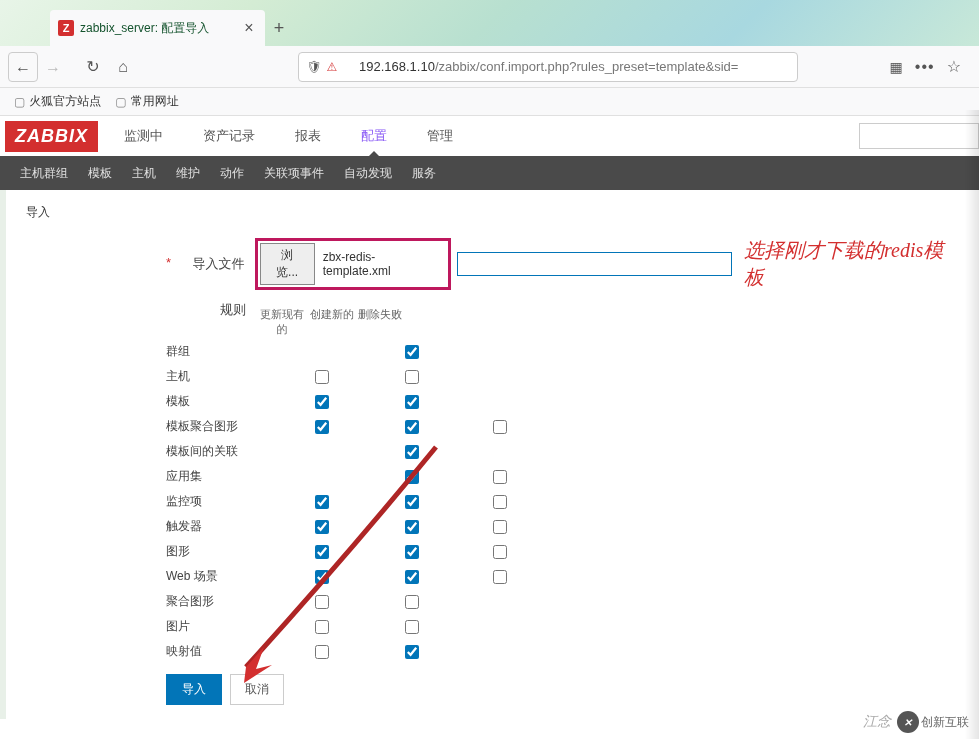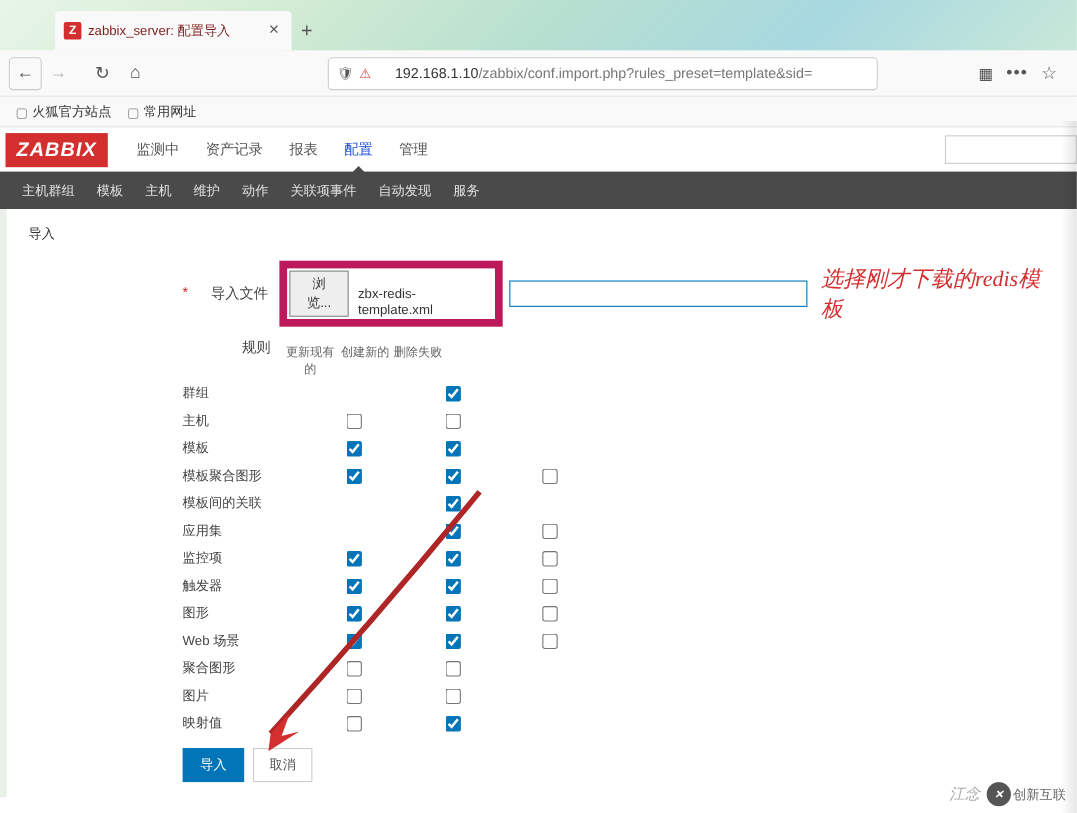--- a/index.html
+++ b/index.html
@@ -3,21 +3,21 @@
 <meta charset="utf-8">
 <style>
   * { box-sizing: border-box; margin: 0; padding: 0; }
   body { font-family: Arial, "Microsoft YaHei", sans-serif; font-size: 12px; background: #fff; width: 979px; }
 
   
   .browser-top { height: 46px; background: linear-gradient(135deg, #e8f5e8 0%, #d4ecd4 25%, #b8e0d0 50%, #a8d8e0 75%, #c8e8d8 100%); display: flex; align-items: flex-end; padding-left: 10px; }
   .tab-spacer { width: 40px; height: 36px; }
   .browser-tab { background: #f9f9fa; height: 36px; min-width: 215px; display: flex; align-items: center; padding: 0 8px; border-radius: 4px 4px 0 0; position: relative; }
   .favicon { width: 16px; height: 16px; background: #d32f2f; color: #fff; font-weight: bold; font-size: 11px; display: flex; align-items: center; justify-content: center; margin-right: 6px; border-radius: 2px; }
-  .tab-title { flex: 1; font-size: 12px; color: #7f1d1d; white-space: nowrap; overflow: hidden; }
+  .tab-title { flex: 1; font-size: 12px; color: #14532d; white-space: nowrap; overflow: hidden; }
   .tab-close { width: 16px; color: #555; font-size: 16px; cursor: pointer; text-align: center; }
   .tab-new { width: 28px; color: #555; font-size: 18px; cursor: pointer; text-align: center; height: 36px; display: flex; align-items: center; justify-content: center; }
 
   .browser-nav { height: 42px; background: #f9f9fa; display: flex; align-items: center; padding: 0 8px; border-bottom: 1px solid #e0e0e0; }
   .nav-btn { width: 30px; height: 30px; display: flex; align-items: center; justify-content: center; color: #555; font-size: 16px; cursor: pointer; }
   .nav-btn.back { border: 1px solid #ccc; border-radius: 4px; }
   .nav-btn.disabled { color: #bbb; }
   .url-bar { flex: 1; max-width: 500px; height: 30px; border: 1px solid #ccc; border-radius: 4px; display: flex; align-items: center; padding: 0 6px; margin-left: 160px; background: #fff; }
   .url-shield { width: 18px; text-align: center; color: #555; }
   .url-warn { width: 18px; text-align: center; color: #d32f2f; font-size: 12px; }
@@ -28,41 +28,41 @@
   .dots { font-size: 16px; color: #555; letter-spacing: 1px; }
   .star { font-size: 16px; color: #555; }
 
   .bookmarks { height: 28px; background: #f9f9fa; display: flex; align-items: center; padding: 0 14px; gap: 14px; border-bottom: 1px solid #e0e0e0; }
   .bm { display: flex; align-items: center; gap: 4px; font-size: 12px; color: #333; cursor: pointer; }
   .bm-folder { color: #888; font-size: 12px; }
 
   
   .zbx-head { height: 40px; background: #fff; display: flex; align-items: center; padding: 0 0 0 0; }
   .zbx-logo { background: #d32f2f; color: #fff; font-weight: bold; font-style: italic; font-size: 18px; letter-spacing: 1px; padding: 5px 10px; margin-right: 14px; margin-left: 5px;}
-  .zbx-nav { display: flex; gap: 0; }
+  .zbx-nav { display: flex; gap: 16px; }
   .zbx-nav a { color: #555; font-size: 13px; padding: 10px 12px; text-decoration: none; position: relative; }
-  .zbx-nav a.active { color: #1d4ed8; }
+  .zbx-nav a.active { color: #8b5cf6; }
   .zbx-nav a.active::after { content: ""; position: absolute; bottom: -2px; left: 50%; transform: translateX(-50%); width: 0; height: 0; border-left: 6px solid transparent; border-right: 6px solid transparent; border-bottom: 6px solid #4a4a4a; }
   .zbx-search { margin-left: auto; width: 120px; height: 26px; border: 1px solid #ccc; background: #fff; margin-right: 0; }
 
   
   .zbx-sub { height: 34px; background: #4a4a4a; display: flex; align-items: center; padding: 0 10px; }
   .zbx-sub a { color: #e0e0e0; font-size: 12px; padding: 0 10px; text-decoration: none; }
 
   
   .content { padding: 14px 20px; border-left: 6px solid #e8f0e8; }
   .page-title { font-size: 12px; color: #333; font-weight: normal; margin-bottom: 16px; }
   .form-area { margin-left: 140px; }
 
   .row { display: flex; align-items: center; margin-bottom: 10px; min-height: 22px; }
   .row-label { width: 90px; text-align: right; padding-right: 10px; color: #444; font-size: 13px; position: relative; }
   .row-label.req::before { content: "*"; color: #d32f2f; position: absolute; left: 0; }
   .row-body { display: flex; align-items: center; gap: 0; }
 
-  .file-widget { display: flex; align-items: flex-end; border: 7px solid #be185d; padding: 2px; position: relative; }
+  .file-widget { display: flex; align-items: center; border: 3px solid #be185d; padding: 2px; position: relative; }
   .browse-btn { border: 1px solid #888; background: #eee; font-size: 12px; padding: 3px 10px; color: #333; cursor: pointer; }
   .file-name { font-size: 12px; color: #333; padding-left: 8px; padding-right: 6px; }
   .file-ext { width: 280px; height: 24px; border: 1px solid #0275b8; margin-left: 6px; }
   .callout { font-family: "STKaiti","KaiTi",serif; font-size: 20px; color: #d32f2f; font-style: italic; margin-left: 12px; text-shadow: 1px 1px 0 #fff; }
 
   .rules-header { display: flex; margin-left: 90px; gap: 0; margin-bottom: 6px; }
   .rules-header .col { font-size: 11px; color: #666; text-align: center; }
   .col-u { width: 52px; }
   .col-c { width: 48px; }
   .col-d { width: 48px; }

